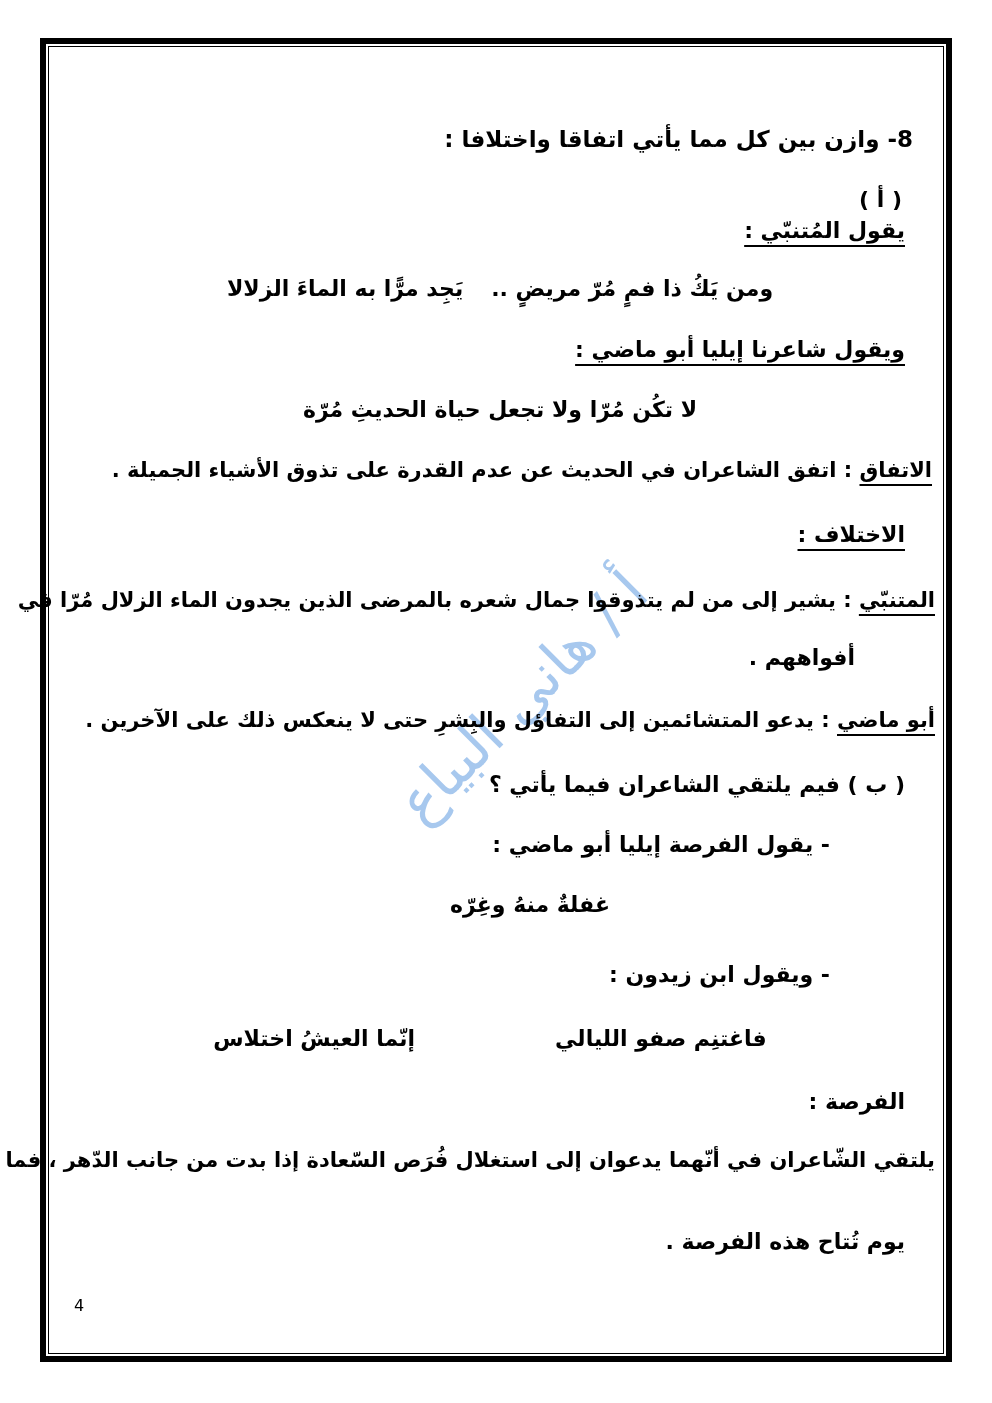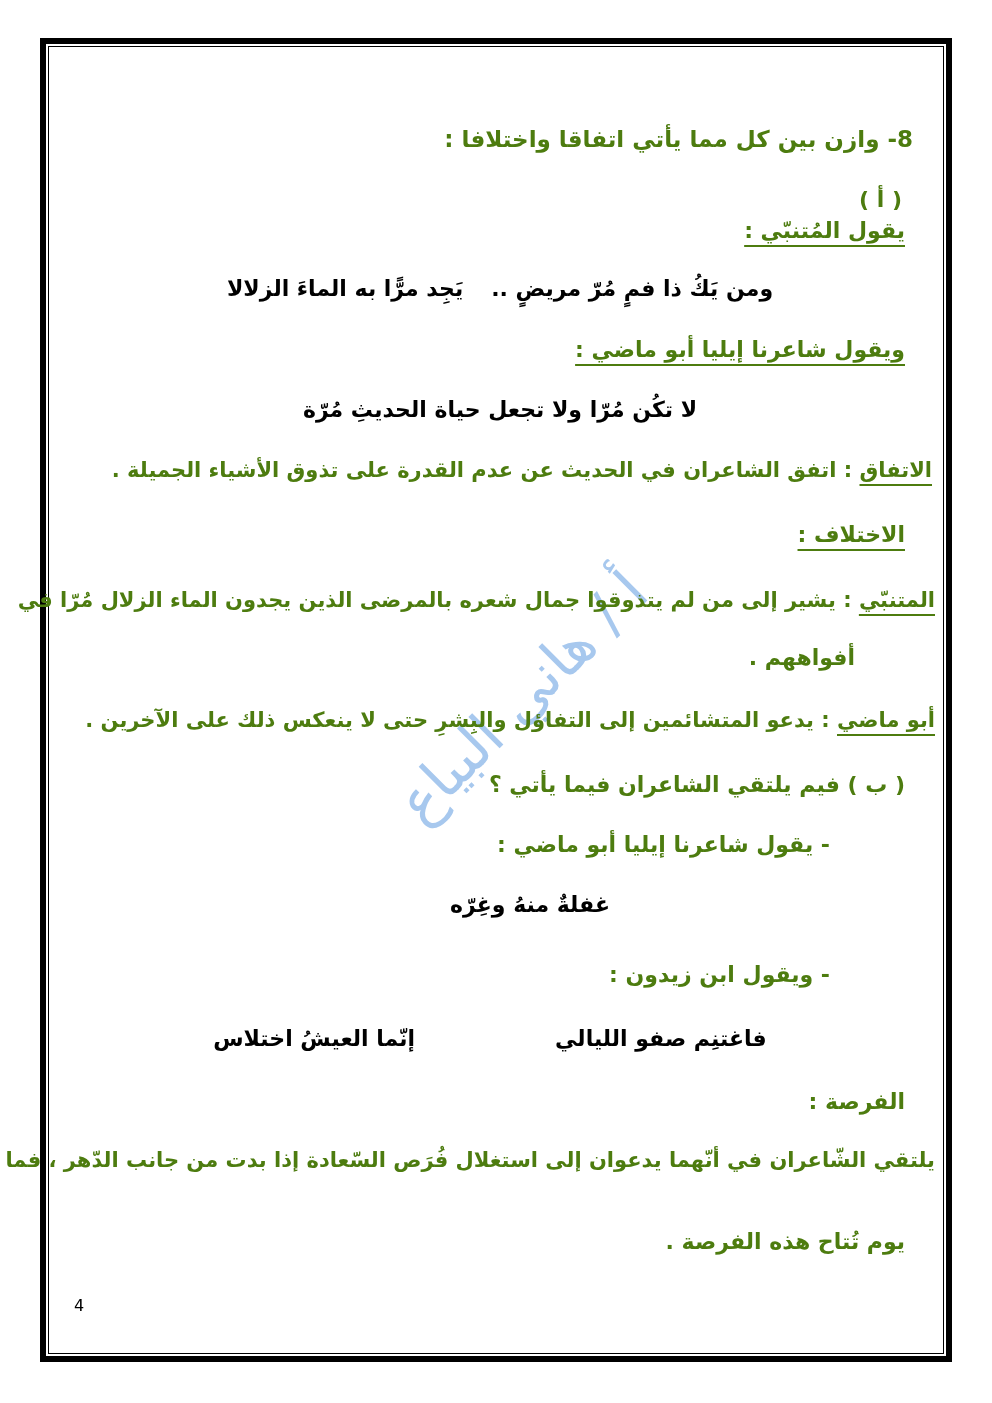--- a/index.html
+++ b/index.html
@@ -30,21 +30,21 @@
     transform:rotate(-45deg);
     transform-origin:center center;
     white-space:nowrap;
     letter-spacing:2px;
   }
   .line {
     position:absolute; z-index:2;
     direction:rtl; text-align:right;
     font-weight:bold; font-size:22px;
     white-space:nowrap; line-height:34px;
-    color:#4d7c0f;
+    color:#000000;
   }
   .small { font-size:21px; }
   .big   { font-size:23px; }
   .u { text-decoration:underline; text-underline-offset:7px; text-decoration-thickness:2px; }
   .verse {
     position:absolute; z-index:2;
     direction:rtl;
     display:flex; justify-content:center; align-items:baseline;
     font-weight:bold; font-size:22px; line-height:34px;
     white-space:nowrap; color:#000;
@@ -95,21 +95,21 @@
   </div>
 
   <div class="line" style="top:641px; right:137px;">أفواههم .</div>
 
   <div class="line small" style="top:703px; right:57px;">
     <span class="u">أبو ماضي</span><span> : </span><span>يدعو المتشائمين إلى التفاؤل والبِشرِ حتى لا ينعكس ذلك على الآخرين .</span>
   </div>
 
   <div class="line" style="top:768px; right:87px;">( ب ) فيم يلتقي الشاعران  فيما يأتي ؟</div>
 
-  <div class="line" style="top:828px; right:162px;">-   يقول شاعرنا إيليا أبو ماضي :</div>
+  <div class="line" style="top:828px; right:162px;">-   يقول الفرصة إيليا أبو ماضي :</div>
 
   <div class="verse" style="top:888px; left:280px; width:500px; gap:95px;">
     <span>غفلةٌ منهُ وغِرّه</span>
   </div>
 
   <div class="line" style="top:958px; right:162px;">-   ويقول ابن زيدون :</div>
 
   <div class="verse" style="top:1022px; left:220px; width:540px; gap:140px;">
     <span>فاغتنِم صفو الليالي</span>
     <span>إنّما العيشُ اختلاس</span>

